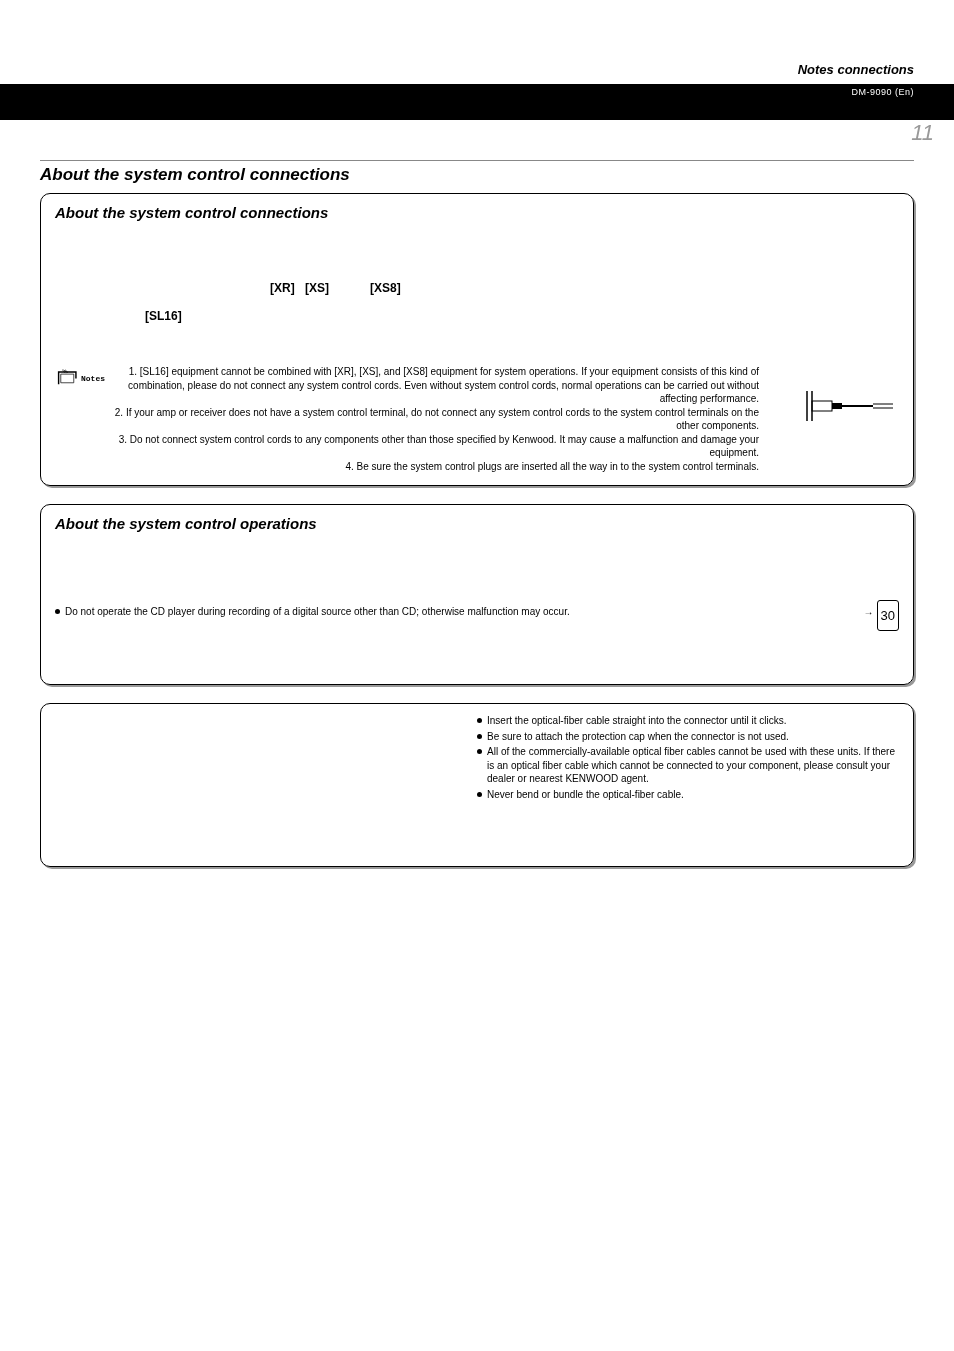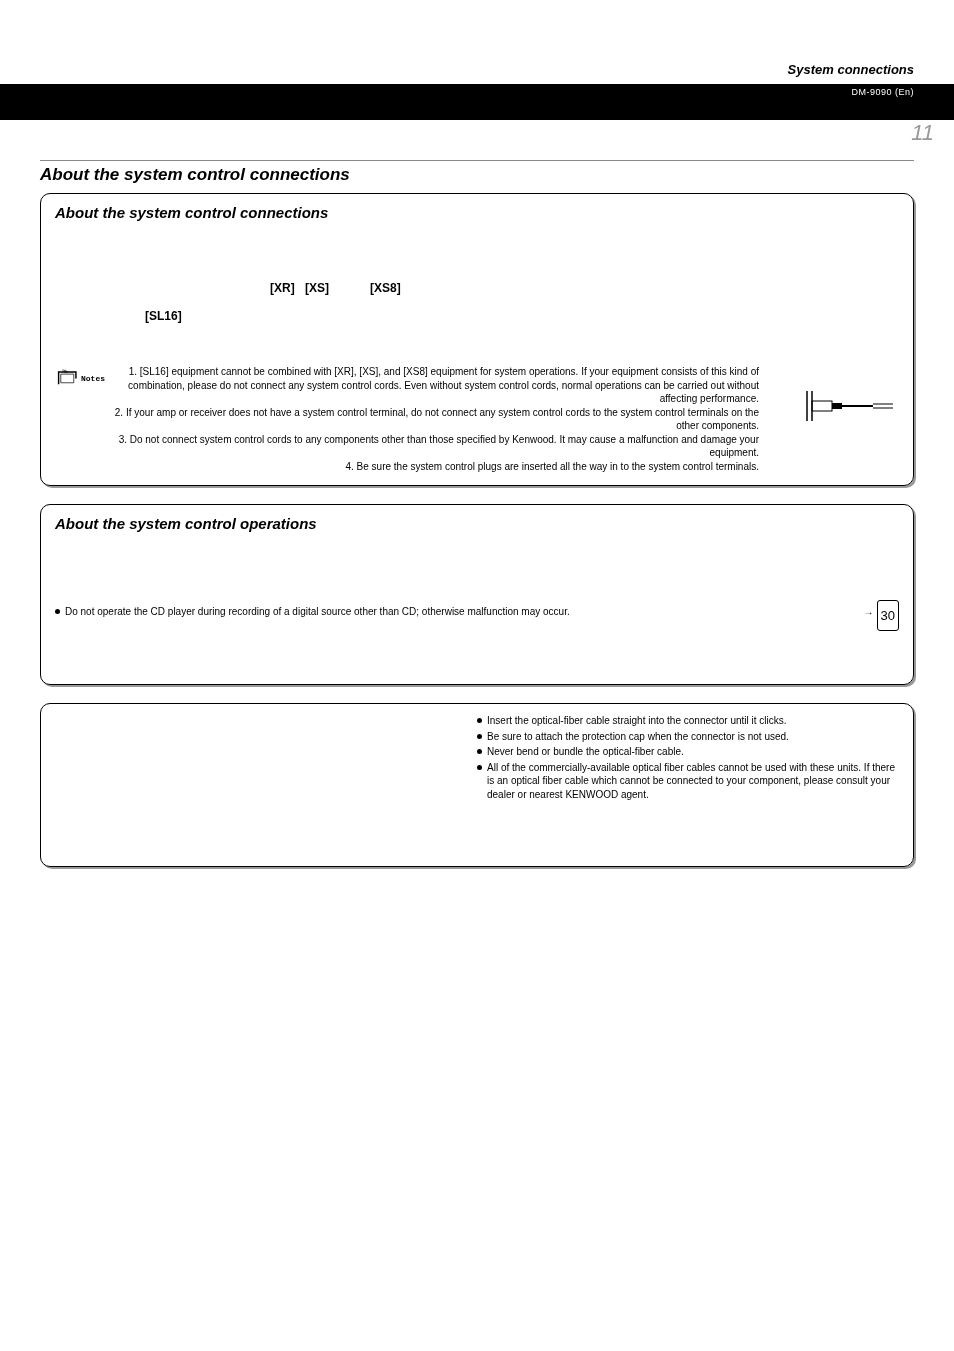--- a/index.html
+++ b/index.html
@@ -111,21 +111,21 @@
   .note-right { flex:1; font-size:10px; line-height:1.35; }
   .note-right .li { display:flex; align-items:flex-start; margin-bottom:2px; }
   .note-right .li .dot { margin-top:4px; flex:0 0 5px; }
   .note-right .li span:last-child { flex:1; }
 </style>
 </head>
 <body>
 
 <div class="page">
   <div class="header-right">
-    <span class="header-title">System connections</span>
+    <span class="header-title">Notes connections</span>
   </div>
   <div class="black-bar">
     <span class="black-bar-text">DM-9090 (En)</span>
   </div>
   <div class="side-num">11</div>
 
   <div class="content">
 
     <div class="section-head-wrap">
       <hr class="hr-thin">
@@ -193,23 +193,23 @@
         <div class="li">
             <span class="dot"></span>
             <span>Insert the optical-fiber cable straight into the connector until it clicks.</span>
           </div>
         <div class="li">
             <span class="dot"></span>
             <span>Be sure to attach the protection cap when the connector is not used.</span>
           </div>
         <div class="li">
             <span class="dot"></span>
+            <span>All of the commercially-available optical fiber cables cannot be used with these units. If there is an optical fiber cable which cannot be connected to your component, please consult your dealer or nearest KENWOOD agent.</span>
+          </div>
+        <div class="li">
+            <span class="dot"></span>
             <span>Never bend or bundle the optical-fiber cable.</span>
-          </div>
-        <div class="li">
-            <span class="dot"></span>
-            <span>All of the commercially-available optical fiber cables cannot be used with these units. If there is an optical fiber cable which cannot be connected to your component, please consult your dealer or nearest KENWOOD agent.</span>
           </div>
       </div>
     </div>
 
   </div>
 </div>
 
 </body></html>

